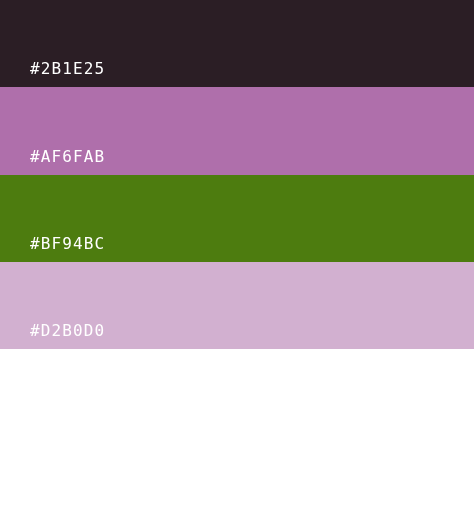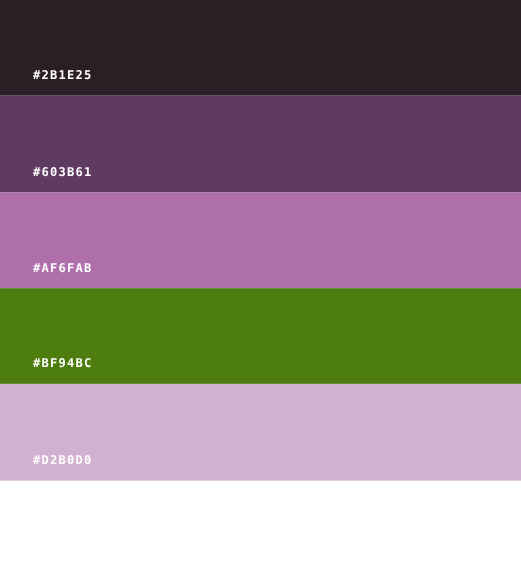--- a/index.html
+++ b/index.html
@@ -24,40 +24,37 @@
     box-sizing: border-box;
     display: block;
   }
 
   .swatch-label {
     position: absolute;
     left: 30px;
     bottom: 12px;
     margin: 0;
     font-family: "DejaVu Sans Mono", "Liberation Mono", monospace;
-    font-size: 11px;
-    font-weight: bold;
+    font-size: 16px;
+    font-weight: normal;
     letter-spacing: 1.1px;
     line-height: 12px;
     white-space: nowrap;
     -webkit-font-smoothing: none;
   }
 </style>
 </head>
 <body>
 
 <div id="palette" style="width: 474px; height: 524px;">
 
   <div class="swatch" style="background-color: rgb(43, 30, 37); height: 87.3333px;">
     <span class="swatch-label" style="color: rgb(255, 255, 255);">#2B1E25</span>
   </div>
 
-  <div class="swatch" style="background-color: rgb(96, 59, 97); height: 87.3333px;">
-    <span class="swatch-label" style="color: rgb(255, 255, 255);">#603B61</span>
-  </div>
 
 
   <div class="swatch" style="background-color: rgb(175, 111, 171); height: 87.3333px;">
     <span class="swatch-label" style="color: rgb(255, 255, 255);">#AF6FAB</span>
   </div>
 
   <div class="swatch" style="background-color: #4d7c0f; height: 87.3333px;">
     <span class="swatch-label" style="color: rgb(255, 255, 255);">#BF94BC</span>
   </div>
 

